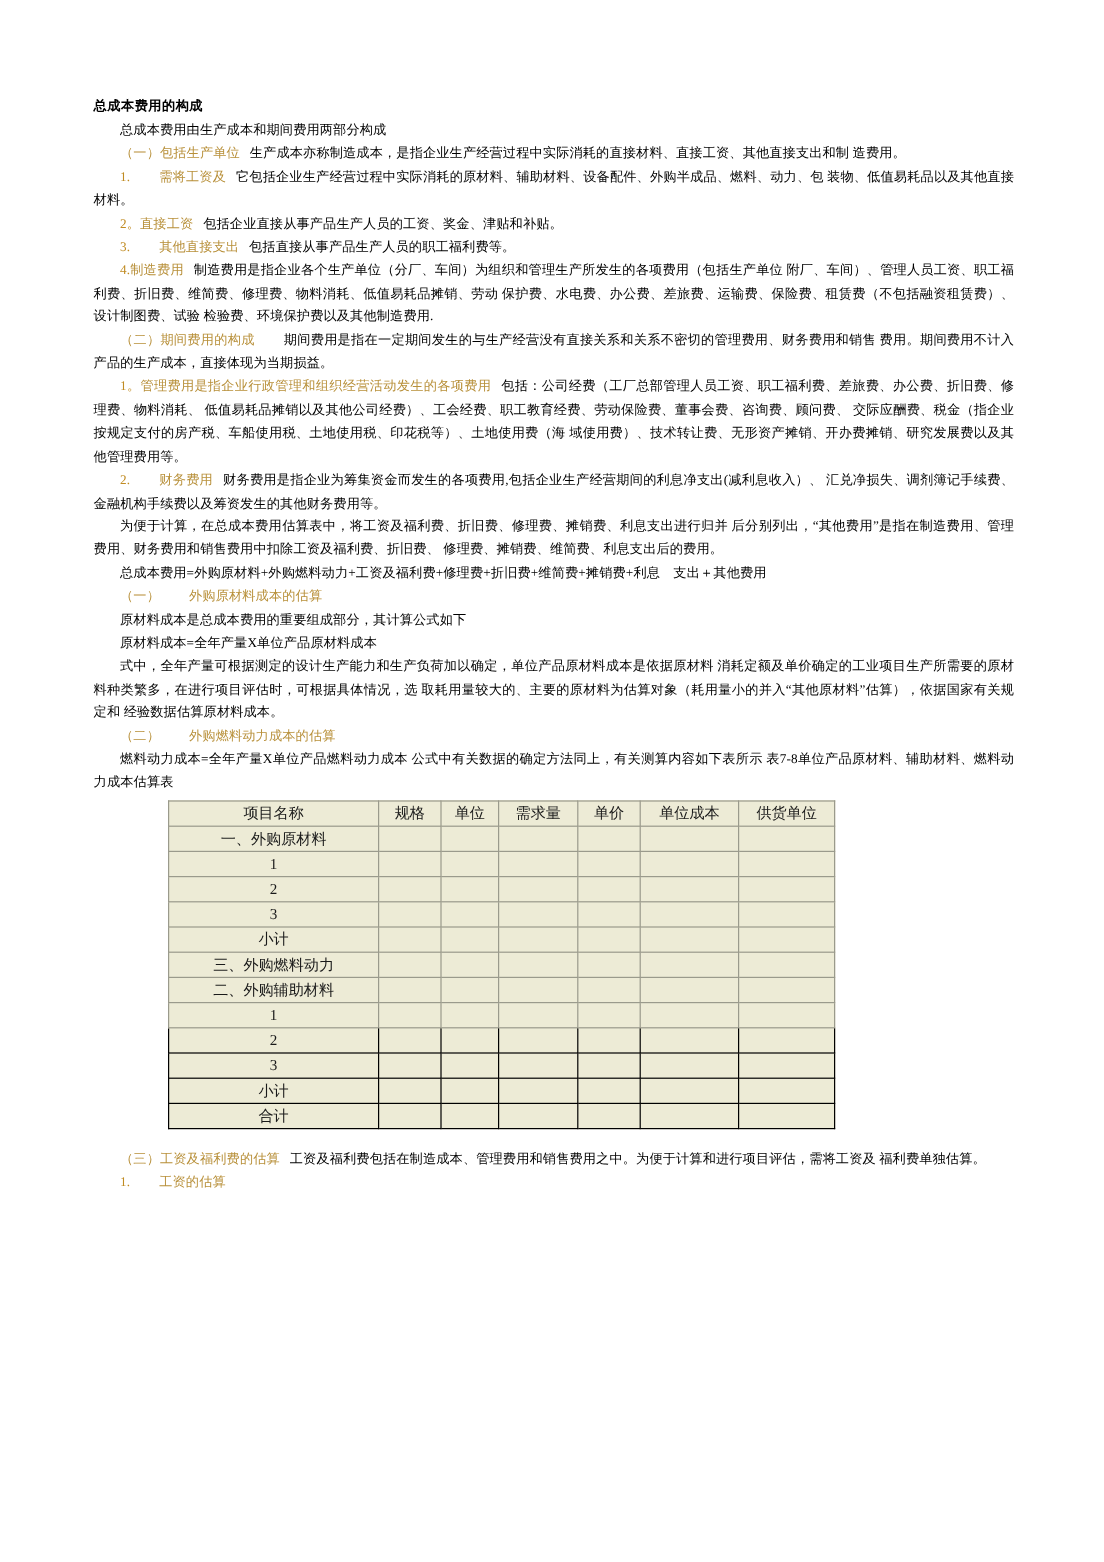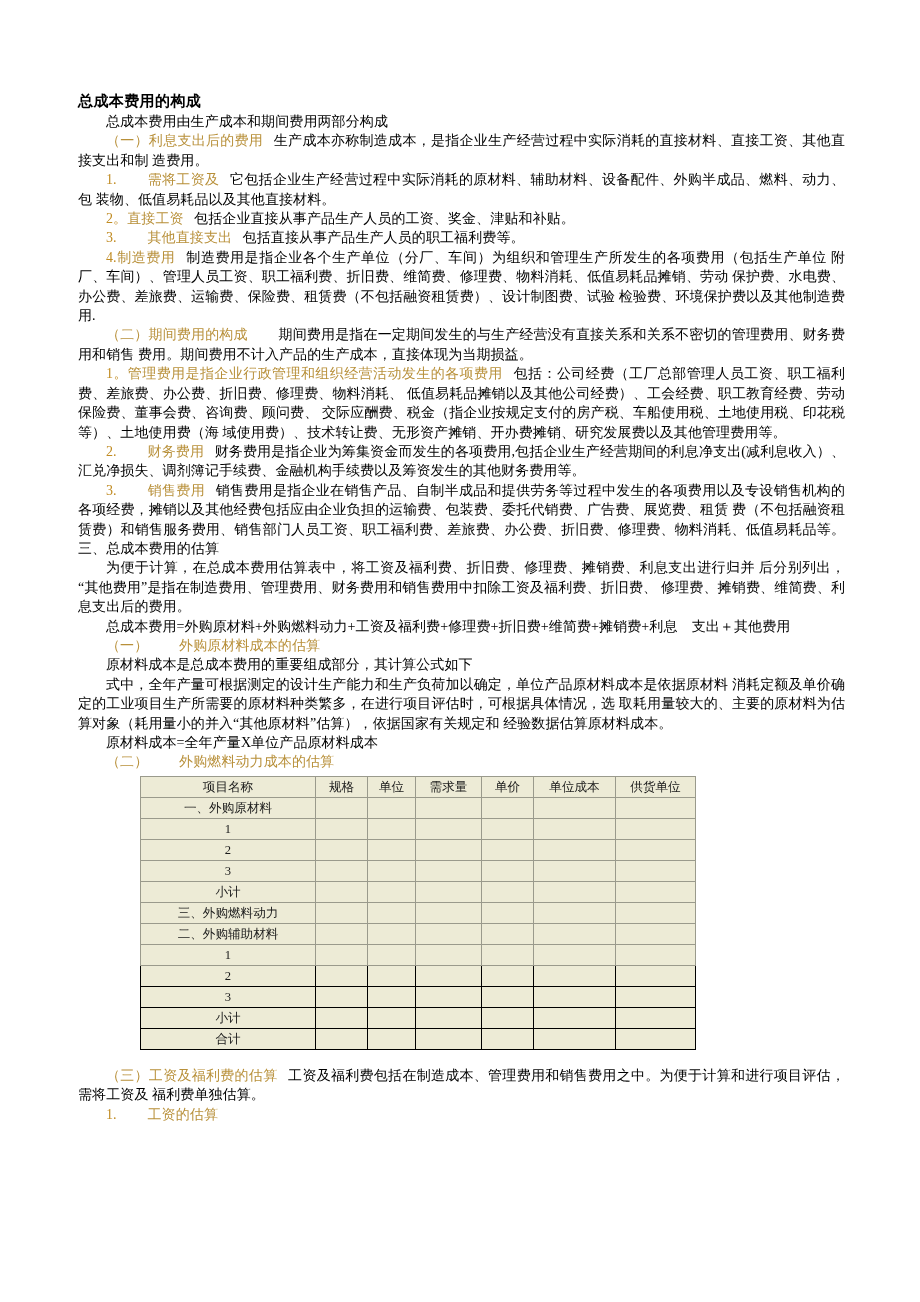--- a/index.html
+++ b/index.html
@@ -17,30 +17,30 @@
   }
   .page {
     position: relative;
     width: 920px;
     height: 1302px;
     box-sizing: border-box;
     padding: 80px 75px 0 78px;
   }
   
   .doc-title {
-    font-size: 15px;
+    font-size: 11px;
     font-weight: bold;
     line-height: 19px;
     letter-spacing: 0.4px;
-    margin: 12px 0 1px 0;
+    margin: 0 0 1px 0;
     text-align: left;
   }
   p.para {
     margin: 0;
-    font-size: 14px;
+    font-size: 11px;
     line-height: 19.4px;
     text-align: justify;
     text-justify: inter-ideograph;
     letter-spacing: 0.1px;
   }
   p.indent {
     text-indent: 2em;
   }
   .gold {
     color: #b8903a;
@@ -98,52 +98,52 @@
 </style>
 </head>
 <body>
 
 <div class="page">
 
   <div class="doc-title">总成本费用的构成</div>
 
   <p class="para indent"><span>总成本费用由生产成本和期间费用两部分构成</span></p>
 
-  <p class="para indent"><span class="gold">（一）利息支出后的费用</span><span class="sm-gap"></span><span>生产成本亦称制造成本，是指企业生产经营过程中实际消耗的直接材料、直接工资、其他直接支出和制 造费用。</span></p>
+  <p class="para indent"><span class="gold">（一）包括生产单位</span><span class="sm-gap"></span><span>生产成本亦称制造成本，是指企业生产经营过程中实际消耗的直接材料、直接工资、其他直接支出和制 造费用。</span></p>
 
   <p class="para indent"><span class="num">1.</span><span class="tab-gap"></span><span class="gold">需将工资及</span><span class="sm-gap"></span><span>它包括企业生产经营过程中实际消耗的原材料、辅助材料、设备配件、外购半成品、燃料、动力、包 装物、低值易耗品以及其他直接材料。</span></p>
 
   <p class="para indent"><span class="num">2。</span><span class="gold">直接工资</span><span class="sm-gap"></span><span>包括企业直接从事产品生产人员的工资、奖金、津贴和补贴。</span></p>
 
   <p class="para indent"><span class="num">3.</span><span class="tab-gap"></span><span class="gold">其他直接支出</span><span class="sm-gap"></span><span>包括直接从事产品生产人员的职工福利费等。</span></p>
 
   <p class="para indent"><span class="num">4.</span><span class="gold">制造费用</span><span class="sm-gap"></span><span>制造费用是指企业各个生产单位（分厂、车间）为组织和管理生产所发生的各项费用（包括生产单位 附厂、车间）、管理人员工资、职工福利费、折旧费、维简费、修理费、物料消耗、低值易耗品摊销、劳动 保护费、水电费、办公费、差旅费、运输费、保险费、租赁费（不包括融资租赁费）、设计制图费、试验 检验费、环境保护费以及其他制造费用.</span></p>
 
   <p class="para indent"><span class="gold">（二）期间费用的构成</span><span class="tab-gap"></span><span>期间费用是指在一定期间发生的与生产经营没有直接关系和关系不密切的管理费用、财务费用和销售 费用。期间费用不计入产品的生产成本，直接体现为当期损益。</span></p>
 
   <p class="para indent"><span class="num">1。</span><span class="gold">管理费用是指企业行政管理和组织经营活动发生的各项费用</span><span class="sm-gap"></span><span>包括：公司经费（工厂总部管理人员工资、职工福利费、差旅费、办公费、折旧费、修理费、物料消耗、 低值易耗品摊销以及其他公司经费）、工会经费、职工教育经费、劳动保险费、董事会费、咨询费、顾问费、 交际应酬费、税金（指企业按规定支付的房产税、车船使用税、土地使用税、印花税等）、土地使用费（海 域使用费）、技术转让费、无形资产摊销、开办费摊销、研究发展费以及其他管理费用等。</span></p>
 
   <p class="para indent"><span class="num">2.</span><span class="tab-gap"></span><span class="gold">财务费用</span><span class="sm-gap"></span><span>财务费用是指企业为筹集资金而发生的各项费用,包括企业生产经营期间的利息净支出(减利息收入）、 汇兑净损失、调剂簿记手续费、金融机构手续费以及筹资发生的其他财务费用等。</span></p>
 
-  <p class="para indent"><span class="num">3.</span><span class="tab-gap"></span><span class="gold">销售费用</span><span class="sm-gap"></span><span>销售费用是指企业在销售产品、自制半成品和提供劳务等过程中发生的各项费用以及专设销售机构的 各项经费，摊销以及其他经费包括应由企业负担的运输费、包装费、委托代销费、广告费、展览费、租赁 费（不包括融资租赁费）和销售服务费用、销售部门人员工资、职工福利费、差旅费、办公费、折旧费、修理费、物料消耗、低值易耗品等。三、总成本费用的估算</span></p>
 
   <p class="para indent"><span>为便于计算，在总成本费用估算表中，将工资及福利费、折旧费、修理费、摊销费、利息支出进行归并 后分别列出，“其他费用”是指在制造费用、管理费用、财务费用和销售费用中扣除工资及福利费、折旧费、 修理费、摊销费、维简费、利息支出后的费用。</span></p>
 
   <p class="para indent"><span>总成本费用=外购原材料+外购燃料动力+工资及福利费+修理费+折旧费+维简费+摊销费+利息　支出＋其他费用</span></p>
 
   <p class="para indent"><span class="gold">（一）</span><span class="tab-gap"></span><span class="gold">外购原材料成本的估算</span></p>
 
   <p class="para indent"><span>原材料成本是总成本费用的重要组成部分，其计算公式如下</span></p>
 
+  <p class="para indent"><span>原材料成本=全年产量X单位产品原材料成本</span></p>
+
   <p class="para indent"><span>式中，全年产量可根据测定的设计生产能力和生产负荷加以确定，单位产品原材料成本是依据原材料 消耗定额及单价确定的工业项目生产所需要的原材料种类繁多，在进行项目评估时，可根据具体情况，选 取耗用量较大的、主要的原材料为估算对象（耗用量小的并入“其他原材料”估算），依据国家有关规定和 经验数据估算原材料成本。</span></p>
 
-  <p class="para indent"><span>原材料成本=全年产量X单位产品原材料成本</span></p>
-
   <p class="para indent"><span class="gold">（二）</span><span class="tab-gap"></span><span class="gold">外购燃料动力成本的估算</span></p>
 
+  <p class="para indent"><span>燃料动力成本=全年产量X单位产品燃料动力成本  公式中有关数据的确定方法同上，有关测算内容如下表所示  表7-8单位产品原材料、辅助材料、燃料动力成本估算表</span></p>
 
   <div class="table-wrap">
     <table class="cost-table">
       <colgroup>
         <col class="col-name">
           <col class="col-spec">
           <col class="col-unit">
           <col class="col-demand">
           <col class="col-price">
           <col class="col-ucost">

